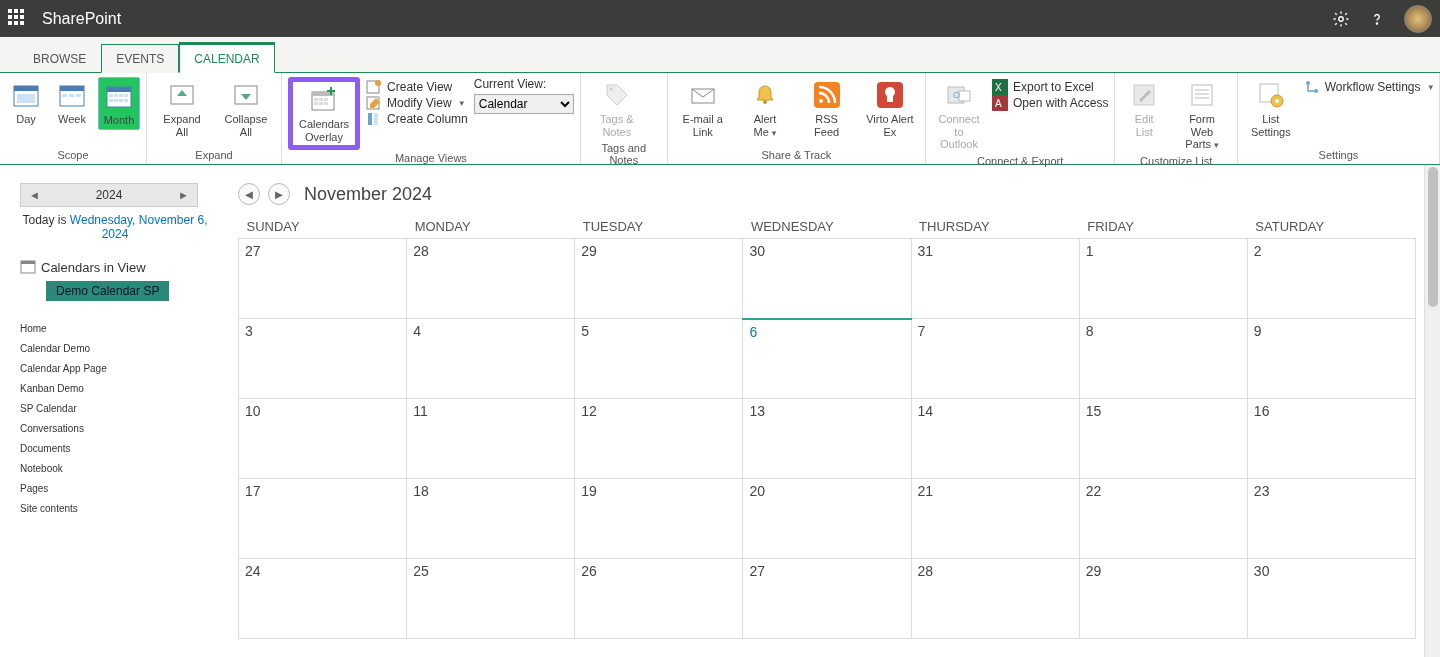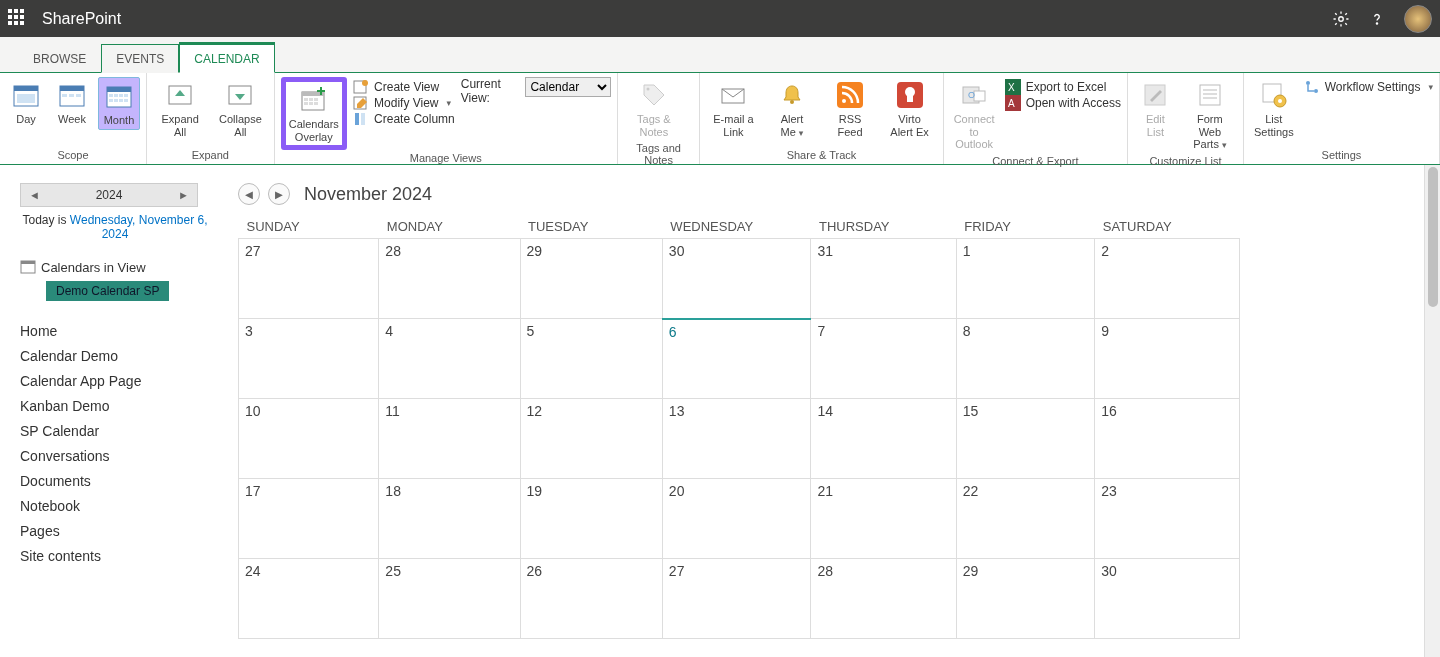--- a/index.html
+++ b/index.html
@@ -20,27 +20,27 @@
 .tab.events { border: 1px solid #1e8a55; border-bottom: 1px solid #f4f4f3; background: #f4f4f3; position: relative; top: 1px; }
 .tab.calendar { border: 1px solid #1e8a55; border-top: 3px solid #1e8a55; background: #fff; color: #1e8a55; position: relative; top: 1px; border-bottom: 1px solid #fff; }
 
 
 .ribbon { height: 92px; border-bottom: 1px solid #1e8a55; display: flex; background: #fff; }
 .ribbon-group { border-right: 1px solid #ddd; padding: 4px 6px 0; display: flex; flex-direction: column; }
 .ribbon-group .body { flex: 1; display: flex; align-items: flex-start; gap: 6px; }
 .ribbon-group .label { text-align: center; font-size: 11px; color: #555; padding: 2px 0 3px; }
 .rbtn { display: flex; flex-direction: column; align-items: center; justify-content: flex-start; padding: 2px 4px; cursor: pointer; font-size: 11px; color: #444; text-align: center; line-height: 1.15; min-width: 40px; }
 .rbtn .ico { width: 32px; height: 32px; margin-bottom: 2px; display: flex; align-items: center; justify-content: center; }
-.rbtn.selected { background: #c4b5fd; border: 1px solid #7fb8de; border-radius: 2px; }
+.rbtn.selected { background: #22c55e; border: 1px solid #7fb8de; border-radius: 2px; }
 .rbtn.highlighted { border: 5px solid #8b5cf6; border-radius: 3px; padding: 2px 6px; }
 .rbtn .txt { max-width: 52px; }
 .vstack { display: flex; flex-direction: column; justify-content: center; padding-top: 2px; }
 .smallrow { display: flex; align-items: center; gap: 5px; font-size: 12px; color: #333; white-space: nowrap; cursor: pointer; }
 .smallrow .sico { width: 16px; height: 16px; display: flex; align-items: center; justify-content: center; }
-.viewselect { display: flex; flex-direction: row; gap: 3px; padding-top: 0px; font-size: 12px; }
+.viewselect { display: flex; flex-direction: column; gap: 3px; padding-top: 0px; font-size: 12px; }
 .viewselect select { width: 100px; font-size: 12px; height: 20px; border: 1px solid #aaa; }
 .caret { font-size: 9px; color: #666; margin-left: 3px; }
 
 
 .main { display: flex; height: calc(657px - 37px - 36px - 92px); }
 .sidebar { width: 220px; padding: 18px 10px 0 20px; }
 .content { flex: 1; padding: 18px 0 0 18px; overflow-y: auto; position: relative; }
 .vscroll { width: 16px; background: #f0f0f0; border-left: 1px solid #ddd; }
 .vscroll .thumb { width: 10px; height: 140px; background: #c0c0c0; border-radius: 5px; margin: 2px auto 0; }
 
@@ -53,28 +53,28 @@
 .mini .grid { display: grid; grid-template-columns: repeat(3,1fr); }
 .mini .cell { text-align: center; padding: 3px 0; cursor: pointer; color: #444; }
 .mini .cell.current { border: 1px solid #2a8cc7; margin: 1px; padding: 1px 0; }
 .today-line { text-align: center; font-size: 12px; margin-top: 6px; }
 .today-line a { color: #0072c6; text-decoration: none; }
 
 .calinview { margin-top: 18px; font-size: 13px; }
 .calinview .row1 { display: flex; align-items: center; gap: 5px; }
 .calinview .badge { display: inline-block; background: #2a8a7a; color: #0f172a; padding: 3px 10px; font-size: 12px; margin: 6px 0 0 26px; cursor: pointer; text-align: center; }
 
-.navlinks { margin-top: 22px; display: flex; flex-direction: column; gap: 9px; font-size: 14px; }
+.navlinks { margin-top: 22px; display: flex; flex-direction: column; gap: 9px; font-size: 10px; }
 .navlinks a { color: #333; text-decoration: none; cursor: pointer; }
 
 
 .calhdr { display: flex; align-items: center; gap: 8px; }
 .roundbtn { width: 22px; height: 22px; border: 1px solid #bbb; border-radius: 50%; display: flex; align-items: center; justify-content: center; cursor: pointer; color: #666; font-size: 13px; background:#fafafa; }
 .calhdr h2 { font-size: 18px; font-weight: 400; color: #444; margin-left: 6px; }
-.caltable { margin-top: 10px; border-collapse: collapse; width: 1002px; }
+.caltable { margin-top: 10px; border-collapse: collapse; width: 1178px; }
 .caltable th { text-align: left; font-size: 13px; font-weight: 400; color: #555; padding: 4px 8px; }
 .caltable td { border: 1px solid #ddd; width: 168px; height: 80px; vertical-align: top; padding: 4px 6px; font-size: 14px; color: #444; }
 .caltable td.today { color: #0d7a8a; font-weight: 500; border-top: 2px solid #2aa09a; }
 
 
 svg { display: block; }
 </style>
 </head>
 <body>
 

